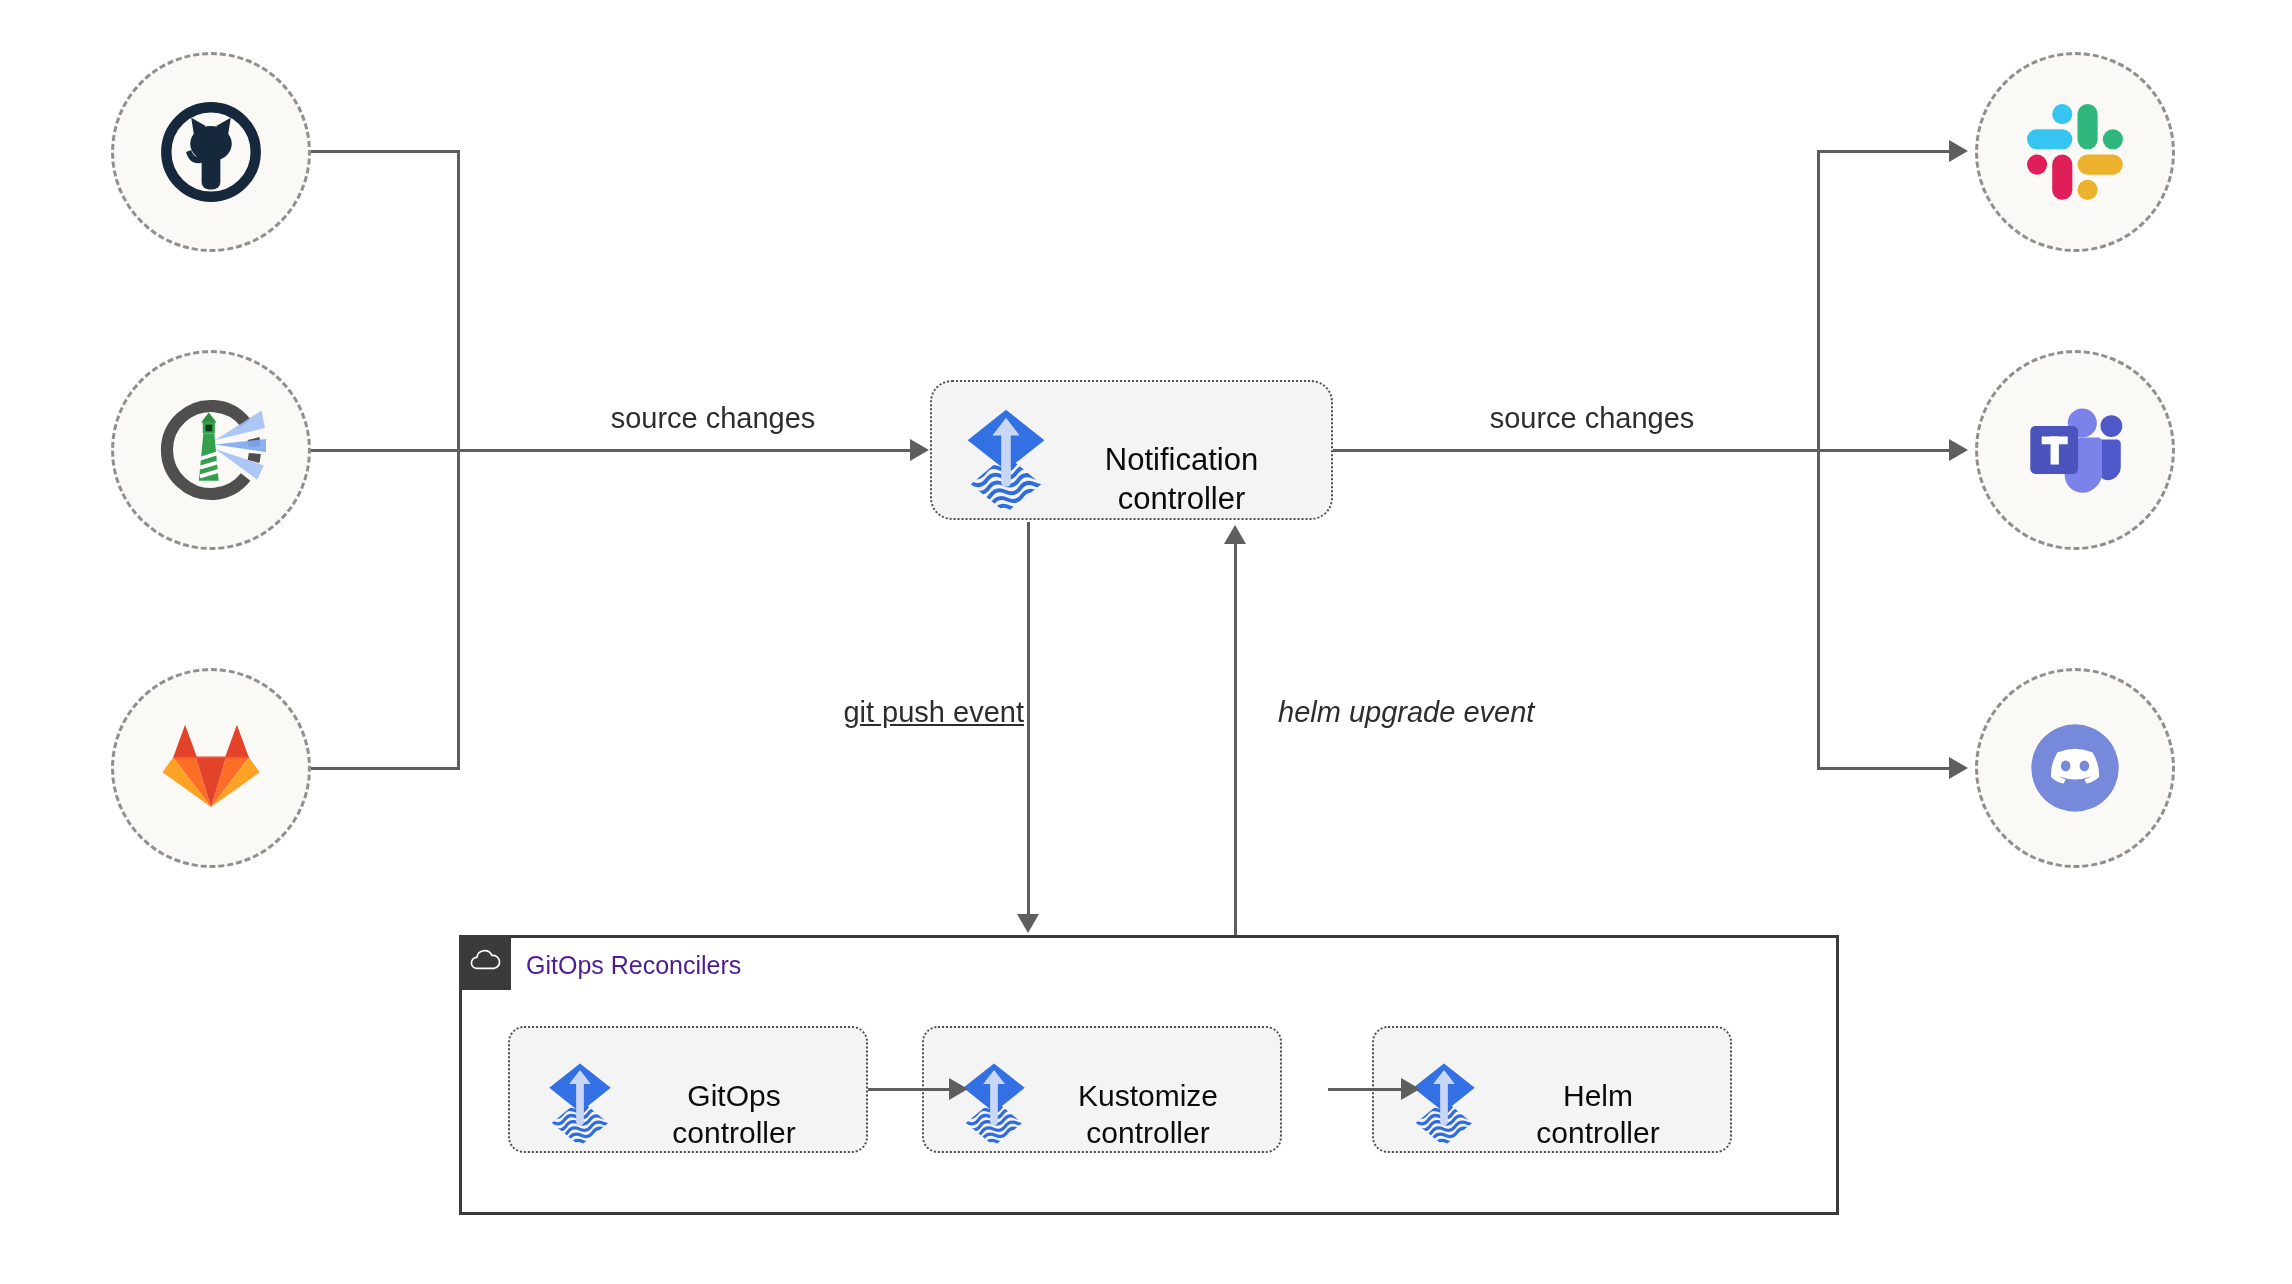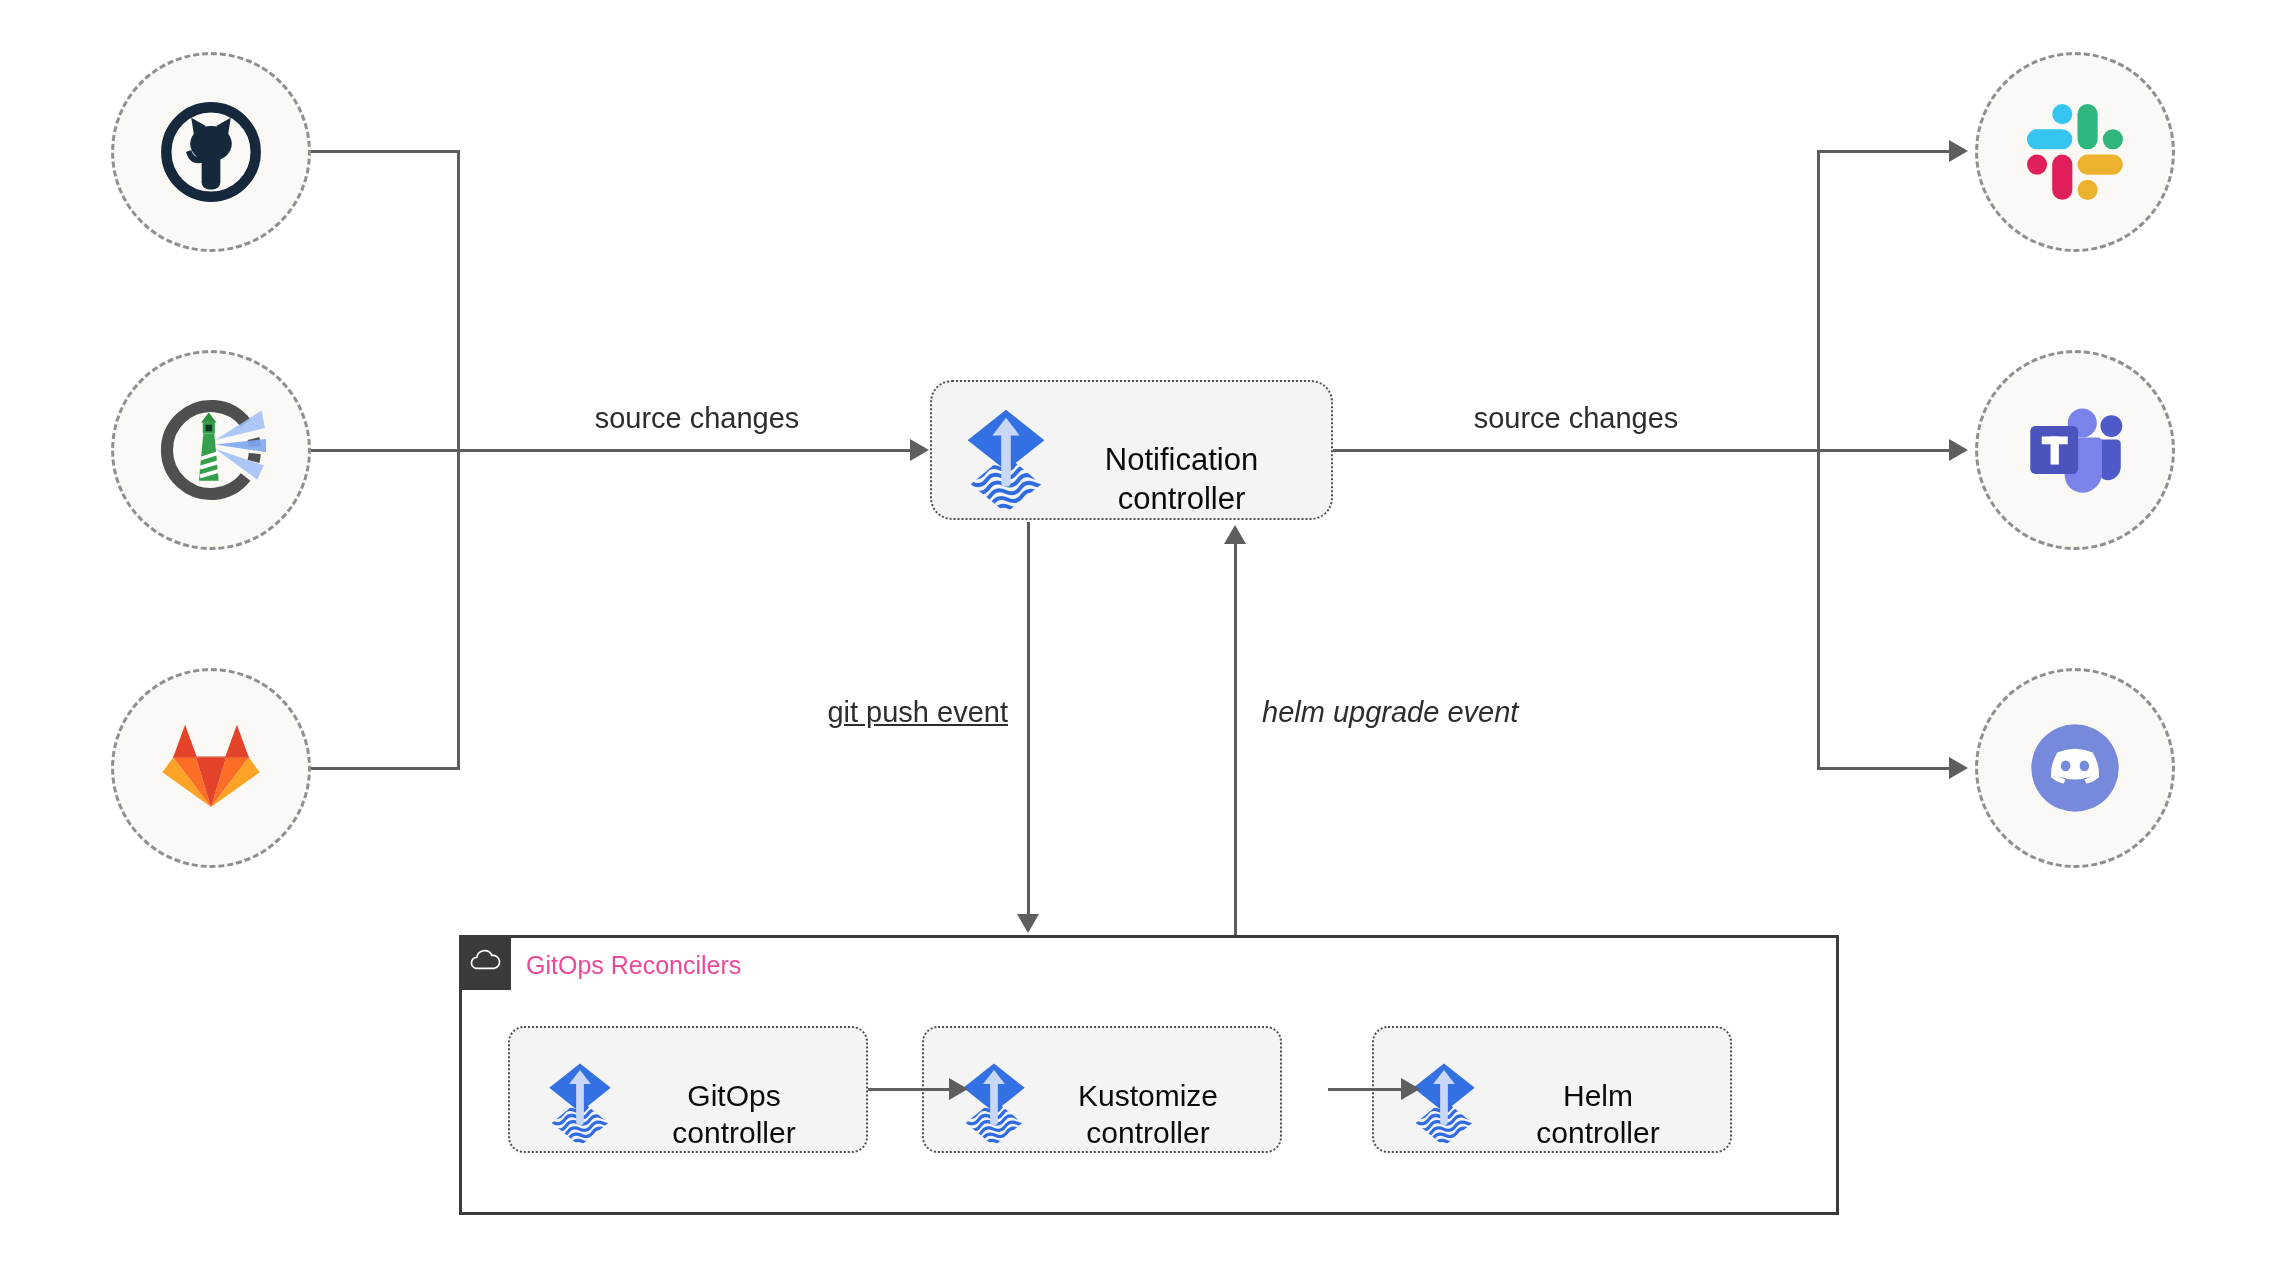--- a/index.html
+++ b/index.html
@@ -30,35 +30,35 @@
   .ctrl-box .icon{flex:0 0 auto;}
   .ctrl-box .txt{
     flex:1 1 auto;text-align:center;color:#0b0b0b;
   }
   #notification-box{left:930px;top:380px;width:403px;height:140px;padding:0 14px 0 34px;}
   #notification-box .txt{font-size:31px;line-height:39px;}
   .small-box{width:360px;height:127px;top:1026px;padding:0 10px 0 38px;border-radius:16px;}
   .small-box .txt{font-size:30px;line-height:37px;}
   
   .edge-label{
-    position:absolute;font-size:29px;color:#2d2d2d;white-space:nowrap;
+    position:absolute;font-size:29px;color:#2d2d2d;white-space:nowrap;margin-left:16px;
   }
   .center-label{transform:translateX(-50%);}
   .right-align{transform:translateX(-100%);}
   
   #gitops-container{
     position:absolute;left:459px;top:935px;width:1380px;height:280px;
     border:3px solid #3a3a3a;background:#ffffff;box-sizing:border-box;
   }
   #gitops-badge{
     position:absolute;left:-3px;top:-3px;width:52px;height:55px;background:#3a3a3a;
     display:flex;align-items:center;justify-content:center;
   }
   #gitops-title{
-    position:absolute;left:64px;top:13px;font-size:25px;color:#ec4899;white-space:nowrap;
+    position:absolute;left:64px;top:13px;font-size:25px;color:#4c1d95;white-space:nowrap;
   }
 </style>
 </head>
 <body>
 
 <div id="canvas">
 
   <div class="circle-node" style="left:111px;top:52px;">
     <span>
       <svg width="104" height="104" viewBox="0 0 100 100">

